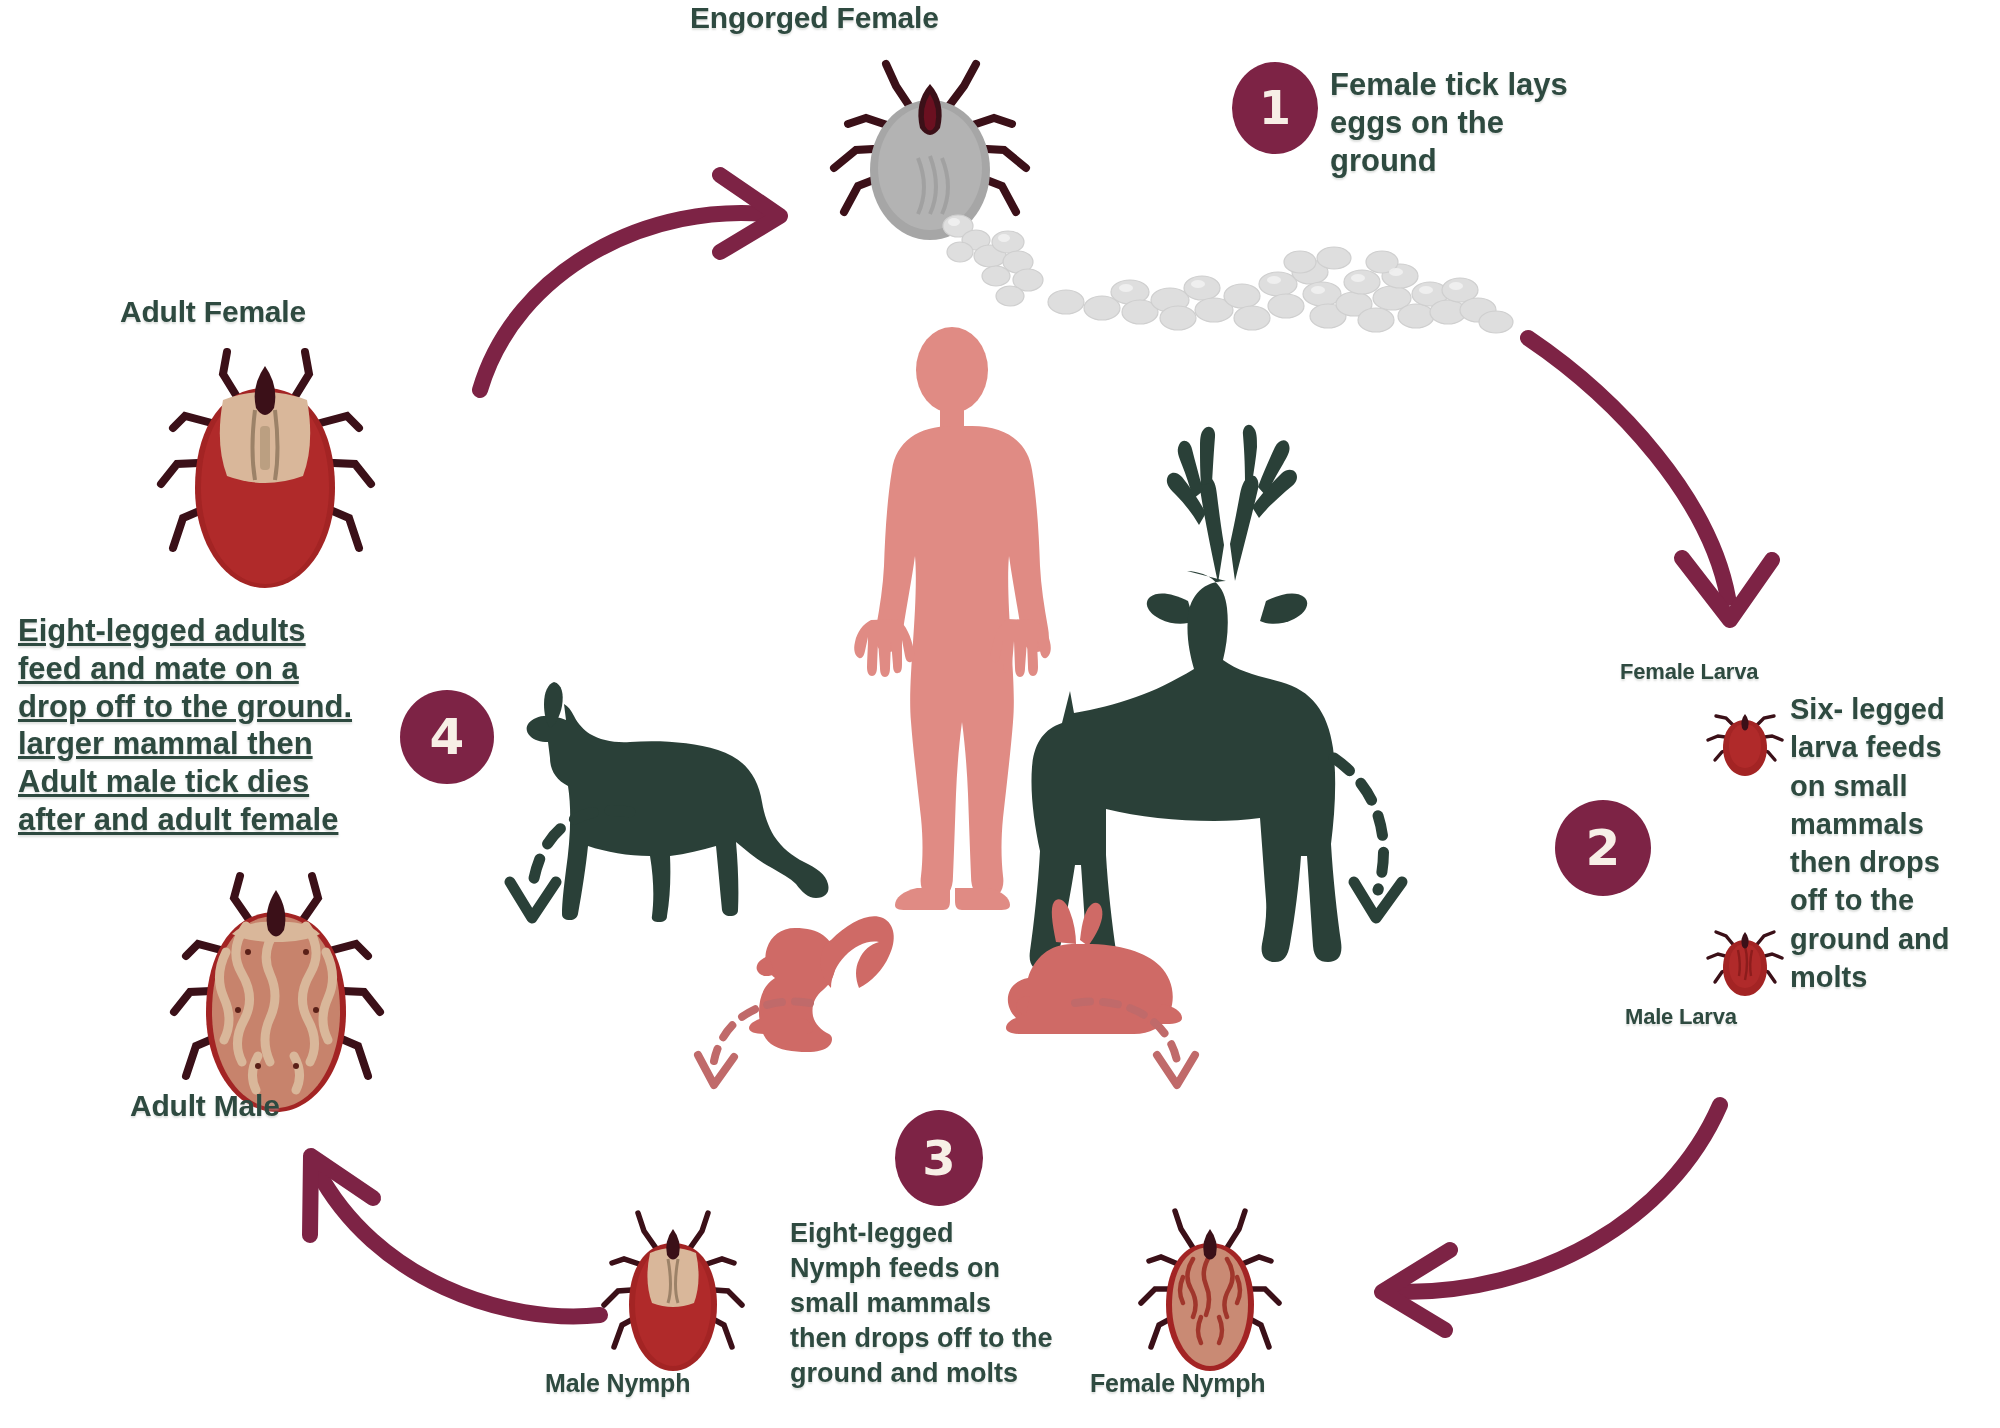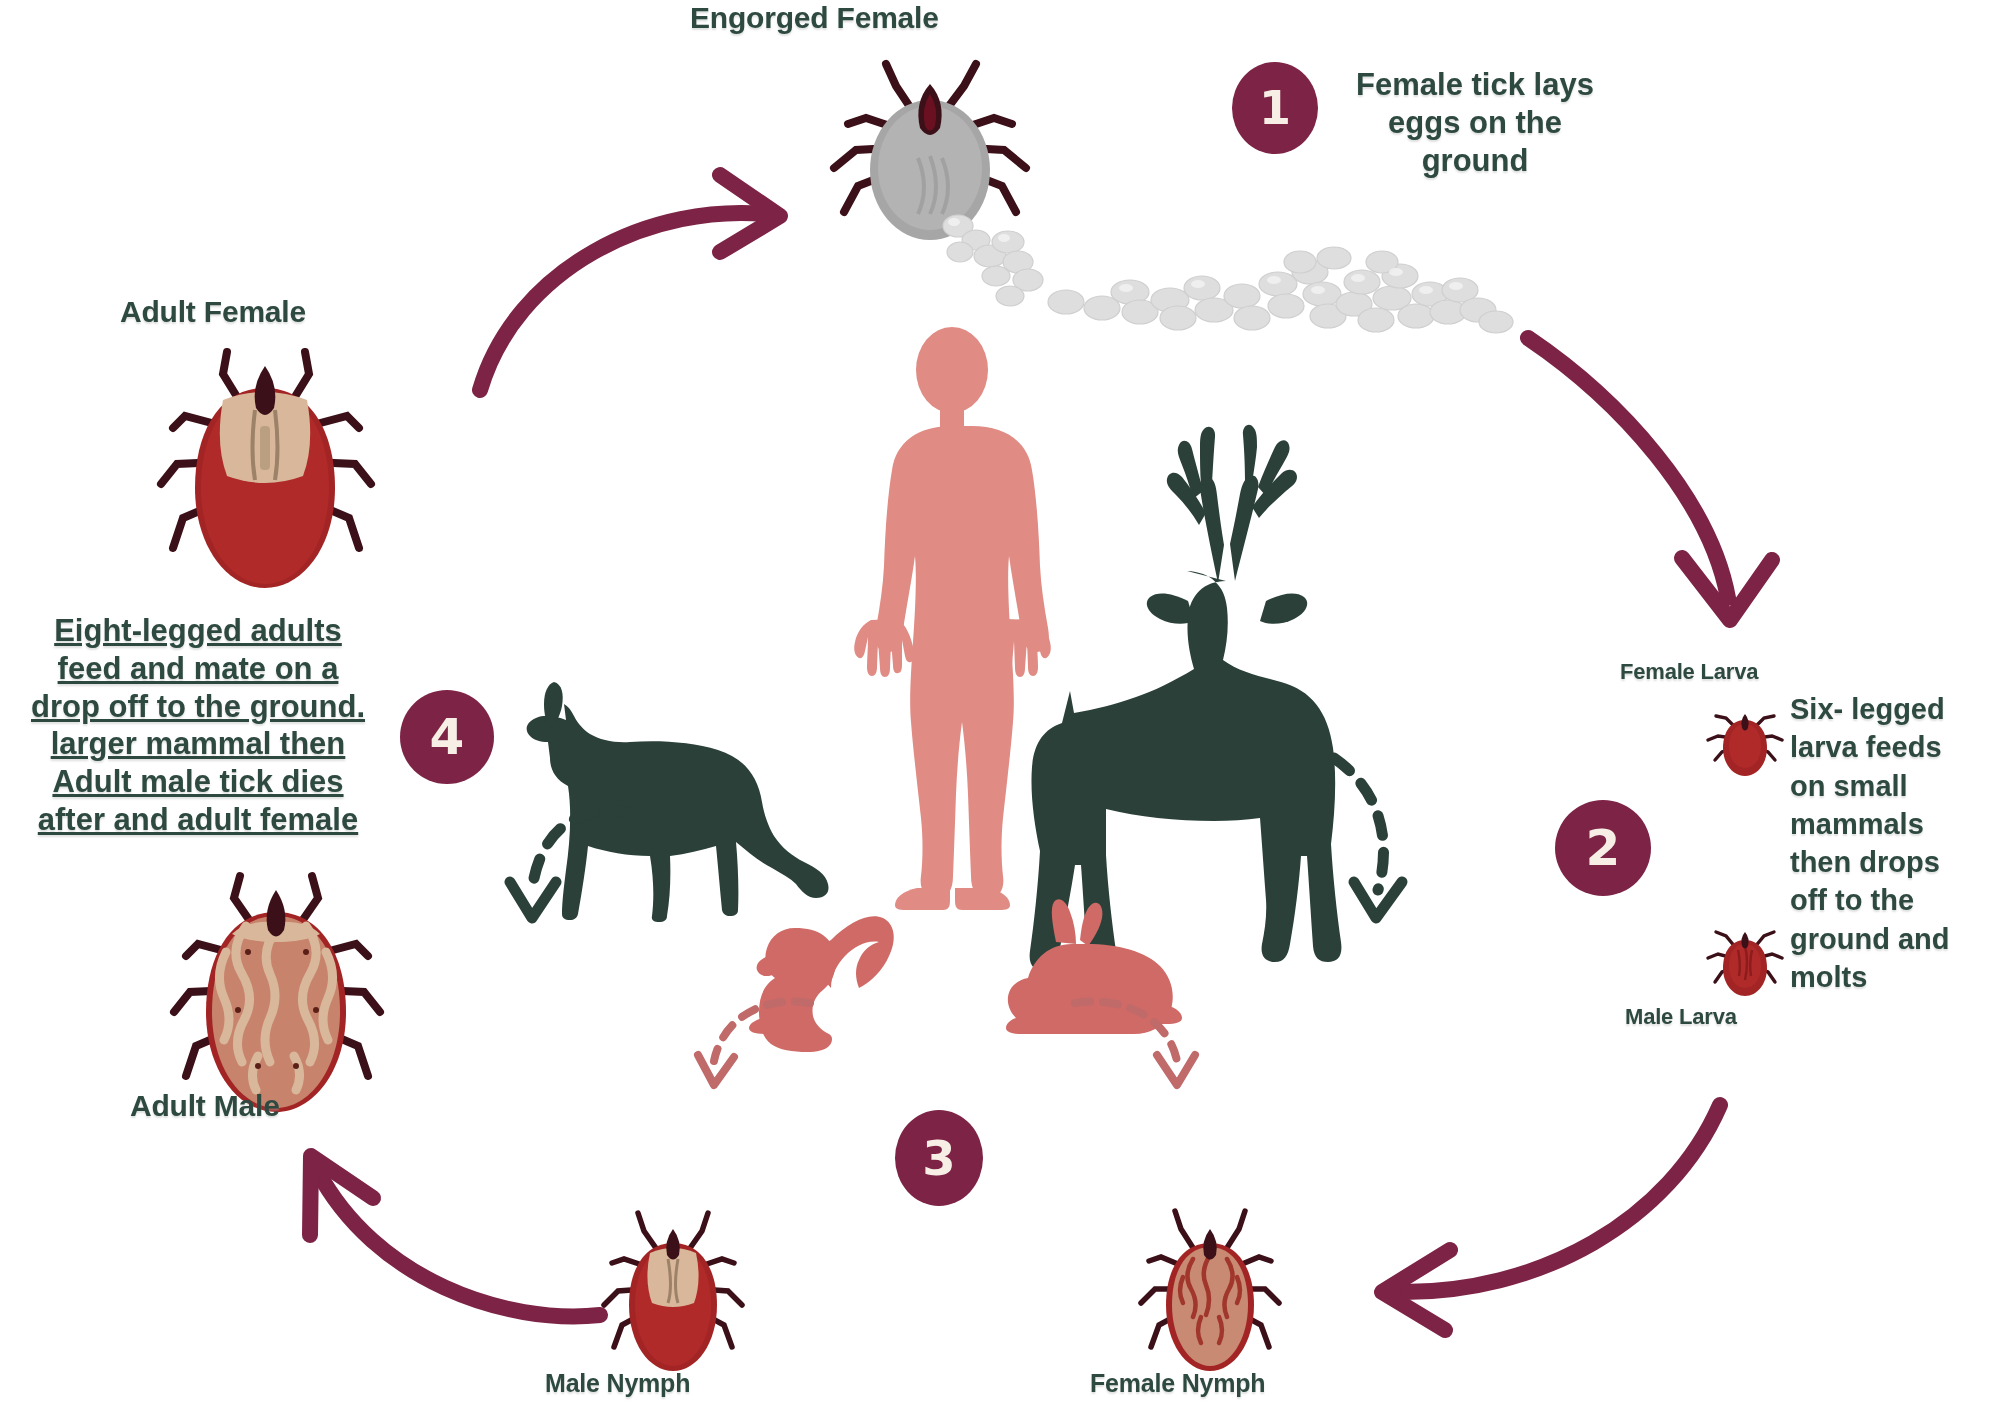--- a/index.html
+++ b/index.html
@@ -20,21 +20,21 @@
     font-weight:bold;
     text-align:left;
     line-height:1.05;
     letter-spacing:-0.2px;
     text-shadow:0 2px 2px rgba(180,185,180,.45);
   }
   .label-lg{font-size:30px;}
   .label-md{font-size:25px;}
   .label-sm{font-size:22px;}
   .body-txt{
-    color:#2e4a40;font-weight:bold;text-align:center;
+    color:#2e4a40;font-weight:bold;
     line-height:1.22;
     text-shadow:0 2px 2px rgba(180,185,180,.45);
   }
   .body-31{font-size:31px;}
   .body-29{font-size:29px;}
   .body-27{font-size:27px;}
   .body-left{text-align:left;}
 
   
   .badge{
@@ -302,20 +302,27 @@
     <path d="M45 26 q4 16 0 34 M38 30 q3 14 1 26 M52 30 q-3 14 -1 26" stroke="#8c1c1c" stroke-width="2.4" fill="none"></path>
     <path d="M45 12 q5 6 3 14 q-3 5 -6 0 q-2 -8 3 -14z" fill="#3b1018"></path>
   </svg>
 
   <div class="abs hdr label-sm" style="left:1625px;top:1005px;width:240px;">Male Larva</div>
 
   <div class="abs badge" style="left:895px;top:1110px;width:88px;height:96px;font-size:48px;">
     <span>3</span>
   </div>
 
+  <div class="abs body-txt body-27" style="left:790px;top:1216px;width:300px;line-height:1.3;">
+    <div>Eight-legged</div>
+    <div>Nymph feeds on</div>
+    <div>small mammals</div>
+    <div>then drops off to the</div>
+    <div>ground and molts</div>
+  </div>
 
   <svg class="abs" style="left:578px;top:1205px;" width="190" height="185" viewBox="0 0 190 185">
     <g stroke="#3b1018" stroke-width="5.5" fill="none" stroke-linecap="round">
       <path d="M80 46 L66 26 L60 8"></path>
         <path d="M70 62 L46 54 L34 58"></path>
       <path d="M68 84 L40 86 L26 100"></path>
         <path d="M70 106 L44 120 L36 142"></path>
       <path d="M110 46 L124 26 L130 8"></path>
         <path d="M120 62 L144 54 L156 58"></path>
       <path d="M122 84 L150 86 L164 100"></path>

